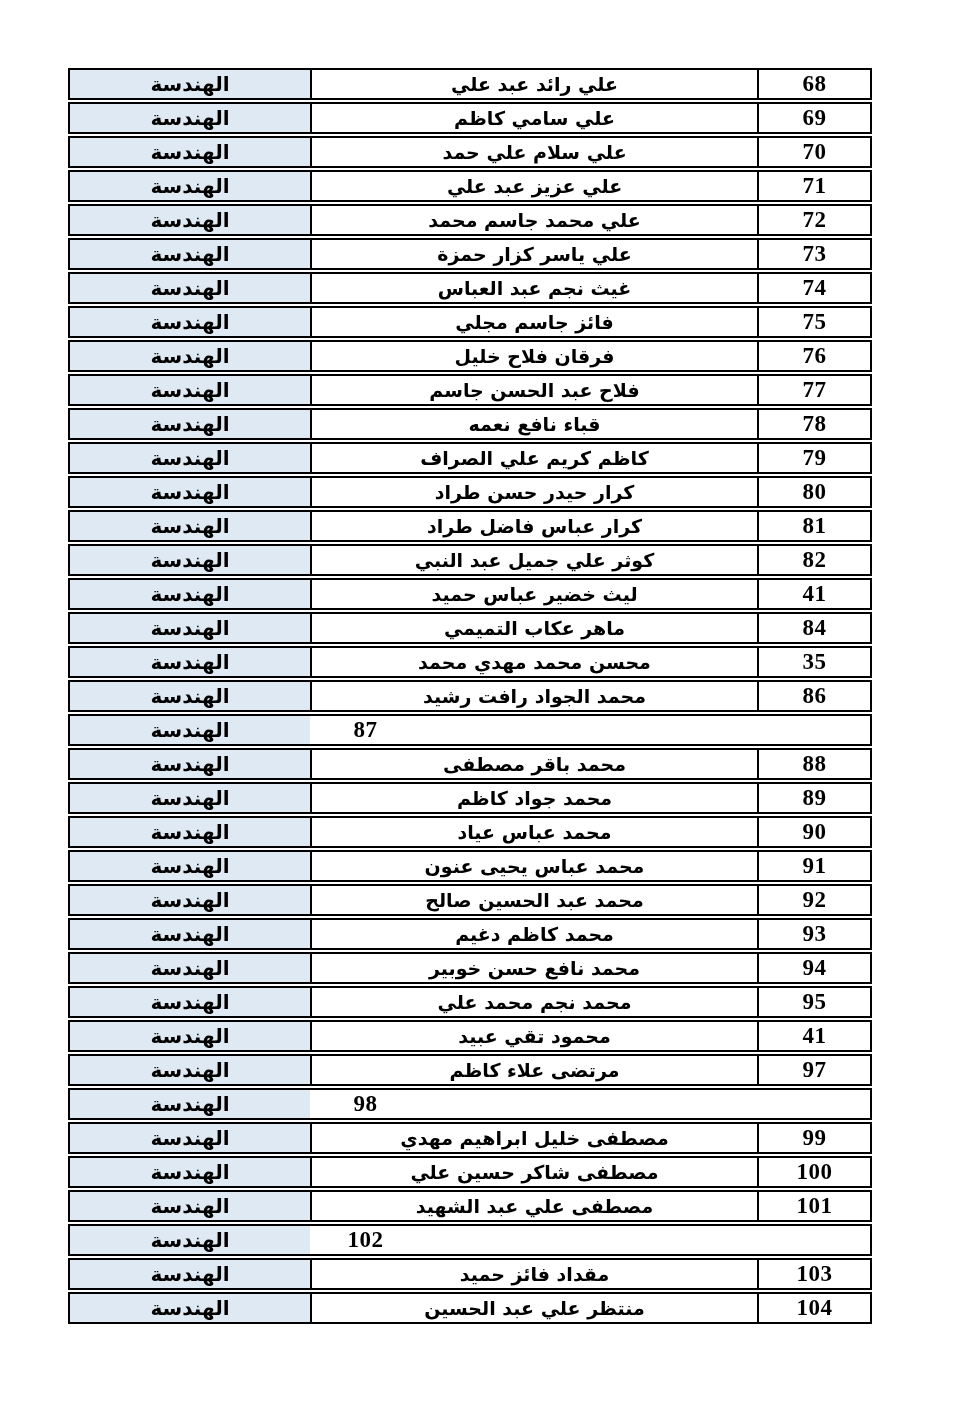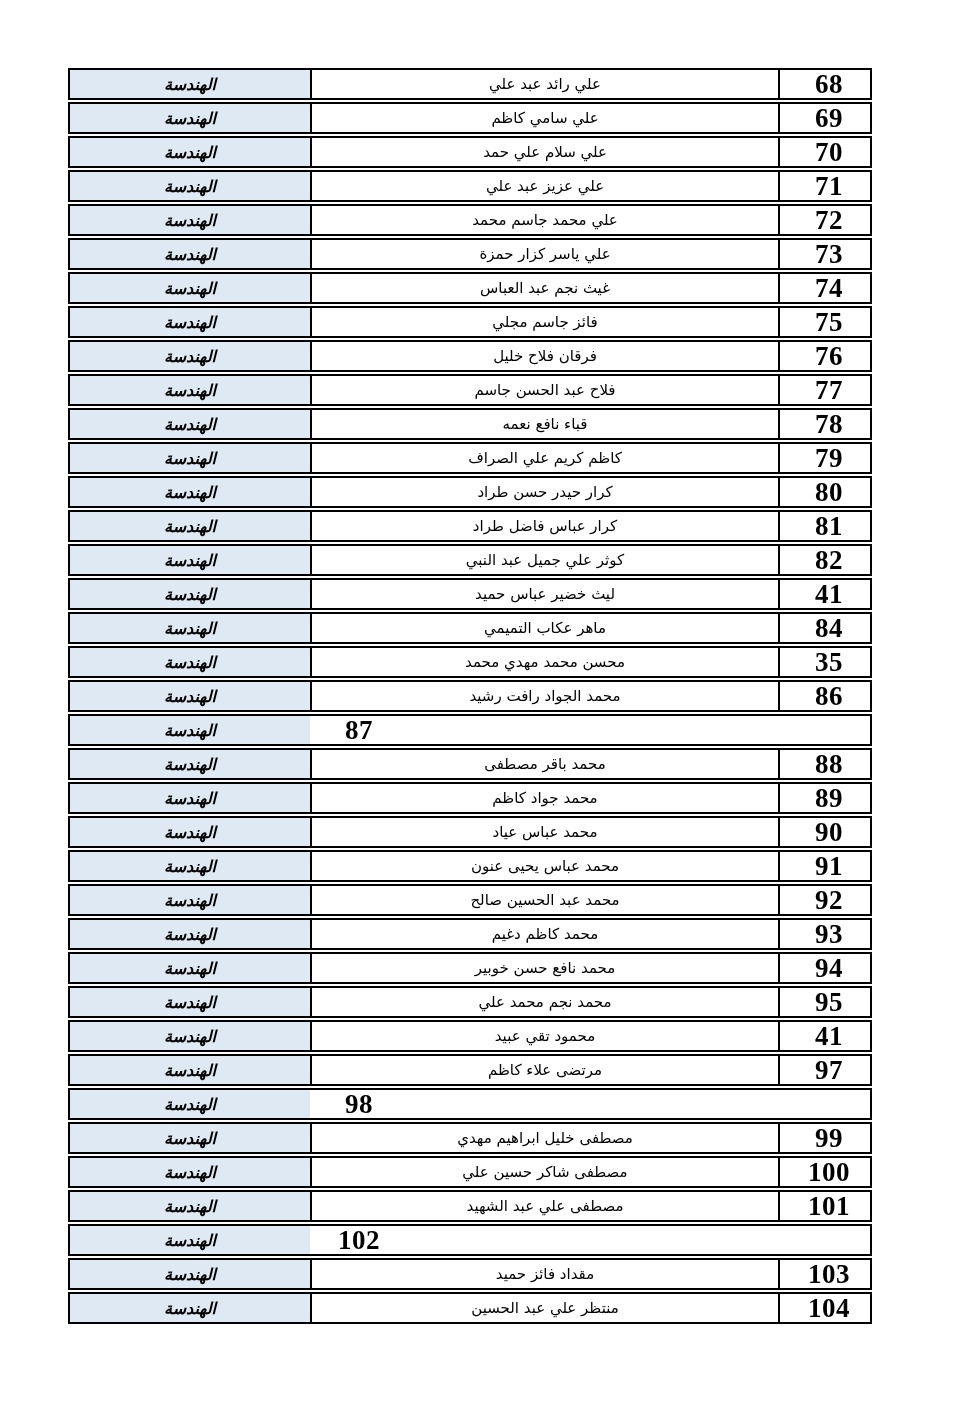--- a/index.html
+++ b/index.html
@@ -34,41 +34,39 @@
     justify-content: center;
     box-sizing: border-box;
     height: 100%;
     color: var(--text-color, #000);
     overflow: hidden;
     white-space: nowrap;
   }
   .cell-dept {
     width: 240px;
     background: var(--dept-bg, #dfe9f3);
-    font-size: 16px;
+    font-size: 20px;
     font-weight: bold;
     direction: rtl;
-    font-style: italic;
   }
   .cell-name {
     flex: 1;
     border-left: 2px solid var(--border-color, #000);
     border-right: 2px solid var(--border-color, #000);
-    font-size: 15px;
-    font-weight: normal;
+    font-size: 19px;
+    font-weight: bold;
     direction: rtl;
     align-items: center;
   }
   .cell-num {
-    width: 82px;
+    width: 111px;
     font-family: "Liberation Serif", serif;
-    font-size: 27px;
+    font-size: 23px;
     font-weight: bold;
     letter-spacing: 0.5px;
-    margin-left: 8px;
   }
 </style>
 </head>
 <body>
 
 <div class="table-wrap">
   <div class="row">
     <div class="cell cell-dept">
       <span>الهندسة</span>
     </div>

